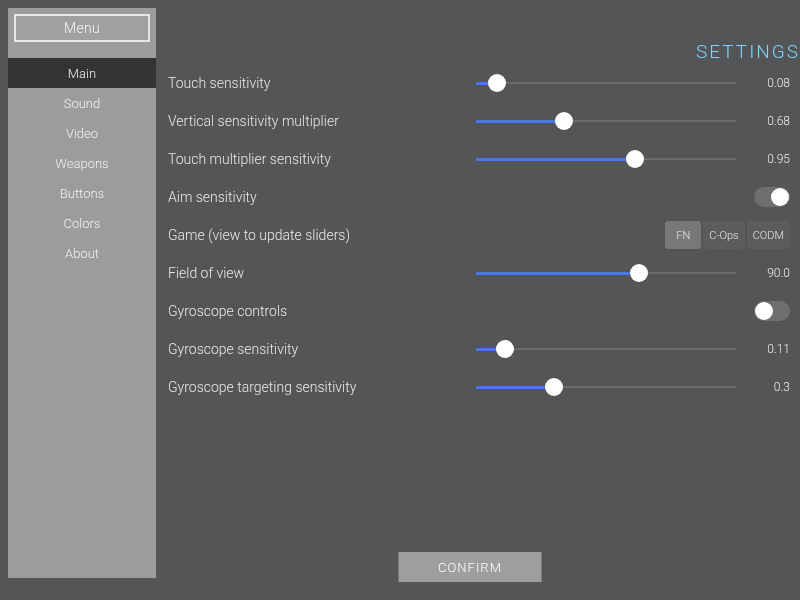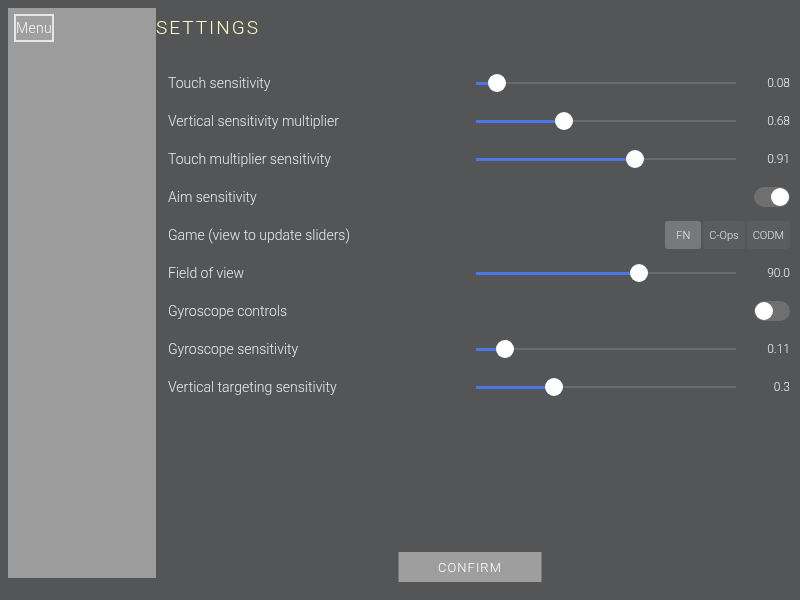--- a/index.html
+++ b/index.html
@@ -14,20 +14,21 @@
 
   
   .sidebar {
     position: absolute;
     left: 8px;
     top: 8px;
     width: 148px;
     height: 570px;
     background: #9c9c9c;
     display: flex;
+    flex-direction: column;
   }
   .menu-btn {
     margin: 6px;
     height: 28px;
     background: #a0a0a0;
     border: 2px solid #e6e6e6;
     color: #f6f6f6;
     font-size: 14px;
     font-weight: 300;
     letter-spacing: 0.3px;
@@ -51,28 +52,28 @@
     font-weight: 300;
     cursor: pointer;
   }
   .nav-item.active {
     background: #333335;
   }
 
   
   .title {
     position: absolute;
-    top: 16px;
+    top: 40px;
     left: 156px;
     right: 0;
-    text-align: left;
+    text-align: right;
     font-size: 19px;
     letter-spacing: 2px;
     font-weight: 300;
-    color: #fef9c3;
+    color: #7dd3fc;
   }
 
   
   .content {
     position: absolute;
     left: 168px;
     top: 64px;
     right: 10px;
     bottom: 70px;
     display: flex;
@@ -203,20 +204,43 @@
     cursor: pointer;
   }
 </style>
 </head>
 <body>
 
 <div class="sidebar">
   <div class="menu-btn">
     <span>Menu</span>
   </div>
+  <div class="nav">
+      <div class="nav-item active">
+        <span>Main</span>
+      </div>
+      <div class="nav-item">
+        <span>Sound</span>
+      </div>
+      <div class="nav-item">
+        <span>Video</span>
+      </div>
+      <div class="nav-item">
+        <span>Weapons</span>
+      </div>
+      <div class="nav-item">
+        <span>Buttons</span>
+      </div>
+      <div class="nav-item">
+        <span>Colors</span>
+      </div>
+      <div class="nav-item">
+        <span>About</span>
+      </div>
+    </div>
 </div>
 
 <div class="title">SETTINGS</div>
 
 <div class="content">
     <div class="row">
       <div class="label">Touch sensitivity</div>
       <div class="ctrl">
         <div class="slider">
           <div class="track-bg"></div>
@@ -238,21 +262,21 @@
       </div>
     </div>
     <div class="row">
       <div class="label">Touch multiplier sensitivity</div>
       <div class="ctrl">
         <div class="slider">
           <div class="track-bg"></div>
           <div class="track-fill" style="width: 61%;"></div>
           <div class="thumb" style="left: 61%;"></div>
         </div>
-        <div class="value">0.91</div>
+        <div class="value">0.95</div>
       </div>
     </div>
     <div class="row">
       <div class="label">Aim sensitivity</div>
       <div class="ctrl">
         <div class="toggle on">
           <div class="knob"></div>
         </div>
       </div>
     </div>
@@ -290,21 +314,21 @@
       <div class="ctrl">
         <div class="slider">
           <div class="track-bg"></div>
           <div class="track-fill" style="width: 11%;"></div>
           <div class="thumb" style="left: 11%;"></div>
         </div>
         <div class="value">0.11</div>
       </div>
     </div>
     <div class="row">
-      <div class="label">Vertical targeting sensitivity</div>
+      <div class="label">Gyroscope targeting sensitivity</div>
       <div class="ctrl">
         <div class="slider">
           <div class="track-bg"></div>
           <div class="track-fill" style="width: 30%;"></div>
           <div class="thumb" style="left: 30%;"></div>
         </div>
         <div class="value">0.3</div>
       </div>
     </div>
   </div>

